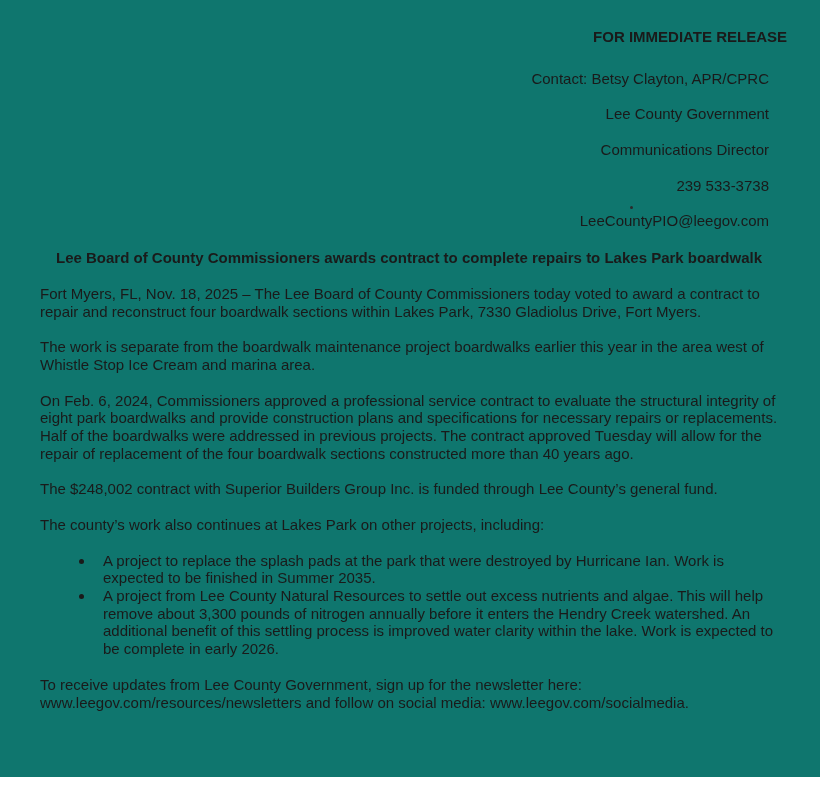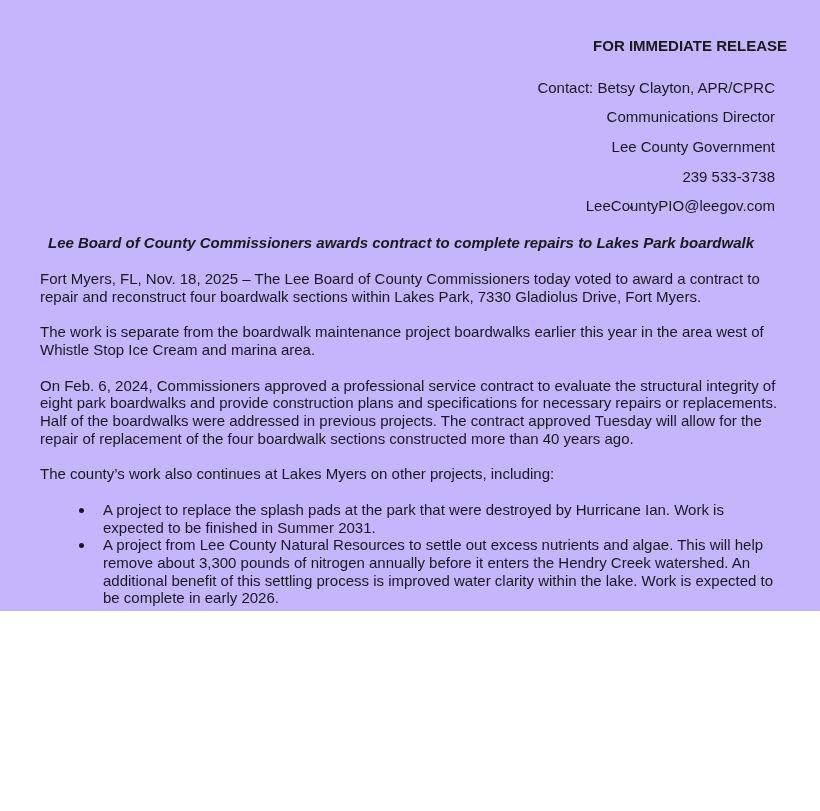--- a/index.html
+++ b/index.html
@@ -3,50 +3,49 @@
 <meta charset="utf-8">
 <style>
   html, body {
     margin: 0;
     padding: 0;
     background: #ffffff;
   }
   .page {
     position: relative;
     width: 820px;
-    height: 611px;
-    background: #c4b5fd;
+    height: 777px;
+    background: #0f766e;
     color: #1a1a1a;
     font-family: "Liberation Sans", "DejaVu Sans", sans-serif;
     font-size: 15px;
     line-height: 1.18;
     box-sizing: border-box;
-    padding: 37px 33px 0 40px;
+    padding: 28px 33px 0 40px;
     overflow: hidden;
   }
   .header {
     text-align: right;
   }
   .release-label {
     font-weight: bold;
     margin-bottom: 24px;
   }
   .contact-block div {
-    margin: 12px;
+    margin: 18px;
   }
   .link {
     color: inherit;
     cursor: pointer;
   }
   h1.headline {
     font-size: 15px;
     font-weight: bold;
-    margin: 19px 0 18px 8px;
+    margin: 19px 0 18px 16px;
     line-height: 1.18;
-    font-style: italic;
   }
   p.body-para {
     margin: 8px 0 18px 0;
   }
   ul.bullet-list {
     margin: 0 0 18px 0;
     padding: 0 0 0 55px;
     list-style: disc outside;
   }
   ul.bullet-list li {
@@ -66,46 +65,50 @@
 </head>
 <body>
 
 <div class="page">
 
   <div class="header">
     <div class="release-label">FOR IMMEDIATE RELEASE</div>
 
     <div class="contact-block">
       <div>Contact: Betsy Clayton, APR/CPRC</div>
+      <div>Lee County Government</div>
       <div>Communications Director</div>
-      <div>Lee County Government</div>
       <div>239 533-3738</div>
       <div>
         <a class="link">LeeCountyPIO@leegov.com</a>
       </div>
     </div>
   </div>
 
   <h1 class="headline">Lee Board of County Commissioners awards contract to complete repairs to Lakes Park boardwalk</h1>
 
   <span class="scan-dot"></span>
 
   <p class="body-para">Fort Myers, FL, Nov. 18, 2025 – The Lee Board of County Commissioners today voted to award a contract to repair and reconstruct four boardwalk sections within Lakes Park, 7330 Gladiolus Drive, Fort Myers.</p>
 
   <p class="body-para">The work is separate from the boardwalk maintenance project boardwalks earlier this year in the area west of Whistle Stop Ice Cream and marina area.</p>
 
   <p class="body-para">On Feb. 6, 2024, Commissioners approved a professional service contract to evaluate the structural integrity of eight park boardwalks and provide construction plans and specifications for necessary repairs or replacements. Half of the boardwalks were addressed in previous projects. The contract approved Tuesday will allow for the repair of replacement of the four boardwalk sections constructed more than 40 years ago.</p>
 
+  <p class="body-para">The $248,002 contract with Superior Builders Group Inc. is funded through Lee County’s general fund.</p>
 
-  <p class="body-para">The county’s work also continues at Lakes Myers on other projects, including:</p>
+  <p class="body-para">The county’s work also continues at Lakes Park on other projects, including:</p>
 
   <ul class="bullet-list">
     <li>
-      <span>A project to replace the splash pads at the park that were destroyed by Hurricane Ian. Work is expected to be finished in Summer 2031.</span>
+      <span>A project to replace the splash pads at the park that were destroyed by Hurricane Ian. Work is expected to be finished in Summer 2035.</span>
     </li>
     <li>
       <span>A project from Lee County Natural Resources to settle out excess nutrients and algae. This will help remove about 3,300 pounds of nitrogen annually before it enters the Hendry Creek watershed. An additional benefit of this settling process is improved water clarity within the lake. Work is expected to be complete in early 2026.</span>
     </li>
   </ul>
 
 
+  <p class="body-para">
+    <span>To receive updates from Lee County Government, sign up for the newsletter here: </span><a class="link">www.leegov.com/resources/newsletters</a><span> and follow on social media: </span><a class="link">www.leegov.com/socialmedia</a><span>.</span>
+  </p>
 
 </div>
 
 </body></html>

